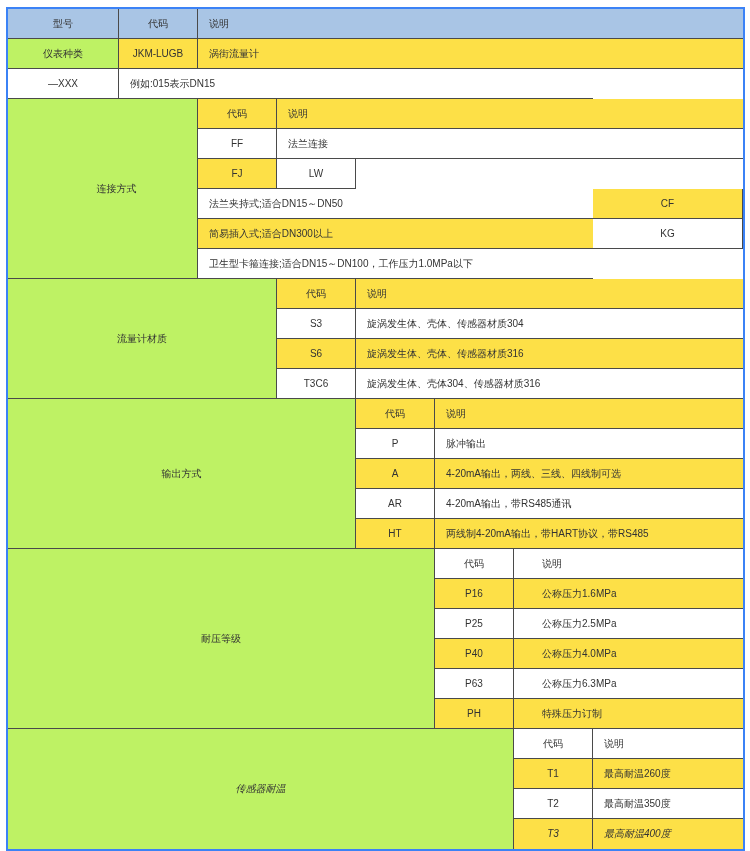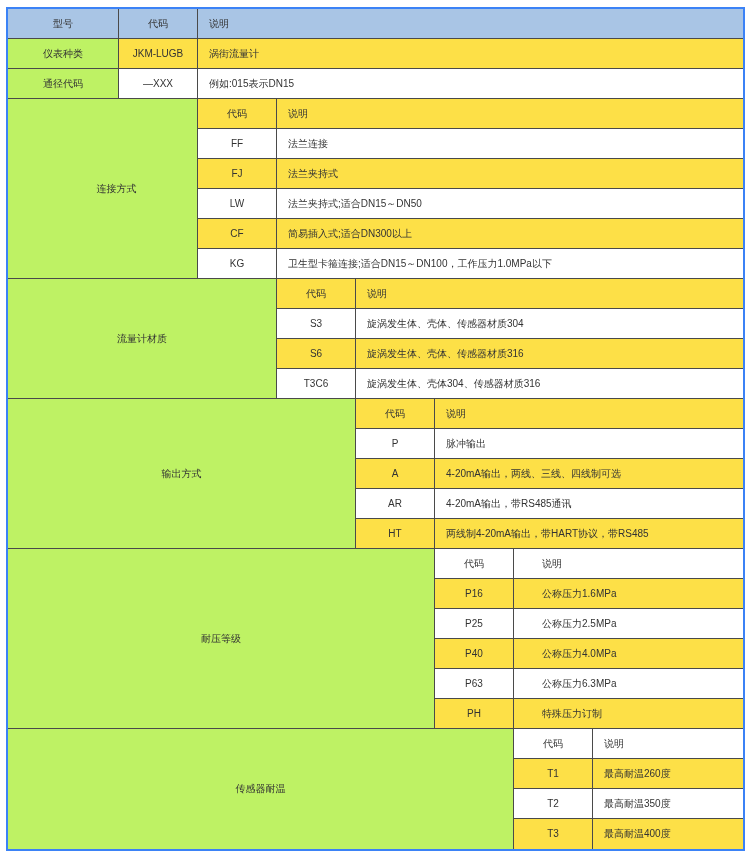--- a/index.html
+++ b/index.html
@@ -42,46 +42,44 @@
   .lab { background: #bef264; justify-content: center; }
   .cs2 { grid-column: span 2; padding-left: 28px; }
   .cs3 { grid-column: span 3; }
   .cs4 { grid-column: span 4; }
   .cs5 { grid-column: span 5; }
   .cs6 { grid-column: span 6; }
   .rs4 { grid-row: span 4; text-align: right; }
   .rs5 { grid-row: span 5; }
   .rs6 { grid-row: span 6; }
   .nr { border-right: none; }
-  .nb { border-bottom: none; }
+  .nb { border-bottom: none; font-style: italic; }
 </style>
 </head>
 <body>
 
 <div class="spec-table">
 
   <div class="cell c hd">型号</div>
   <div class="cell c hd">代码</div>
   <div class="cell l hd cs6 nr">说明</div>
 
   <div class="cell c lab">仪表种类</div>
   <div class="cell c lb">JKM-LUGB</div>
   <div class="cell l lb cs6 nr">涡街流量计</div>
 
-  <div class="cell c lab">通径代码</div>
   <div class="cell c">—XXX</div>
   <div class="cell l cs6 nr">例如:015表示DN15</div>
 
   <div class="cell lab cs2 rs6">连接方式</div>
   <div class="cell c lb">代码</div>
   <div class="cell l lb cs5 nr">说明</div>
   <div class="cell c">FF</div>
   <div class="cell l cs5 nr">法兰连接</div>
   <div class="cell c lb">FJ</div>
-  <div class="cell l lb cs5 nr">法兰夹持式</div>
   <div class="cell c">LW</div>
   <div class="cell l cs5 nr">法兰夹持式;适合DN15～DN50</div>
   <div class="cell c lb">CF</div>
   <div class="cell l lb cs5 nr">简易插入式;适合DN300以上</div>
   <div class="cell c">KG</div>
   <div class="cell l cs5 nr">卫生型卡箍连接;适合DN15～DN100，工作压力1.0MPa以下</div>
 
   <div class="cell lab cs3 rs4">流量计材质</div>
   <div class="cell c lb">代码</div>
   <div class="cell l lb cs4 nr">说明</div>

